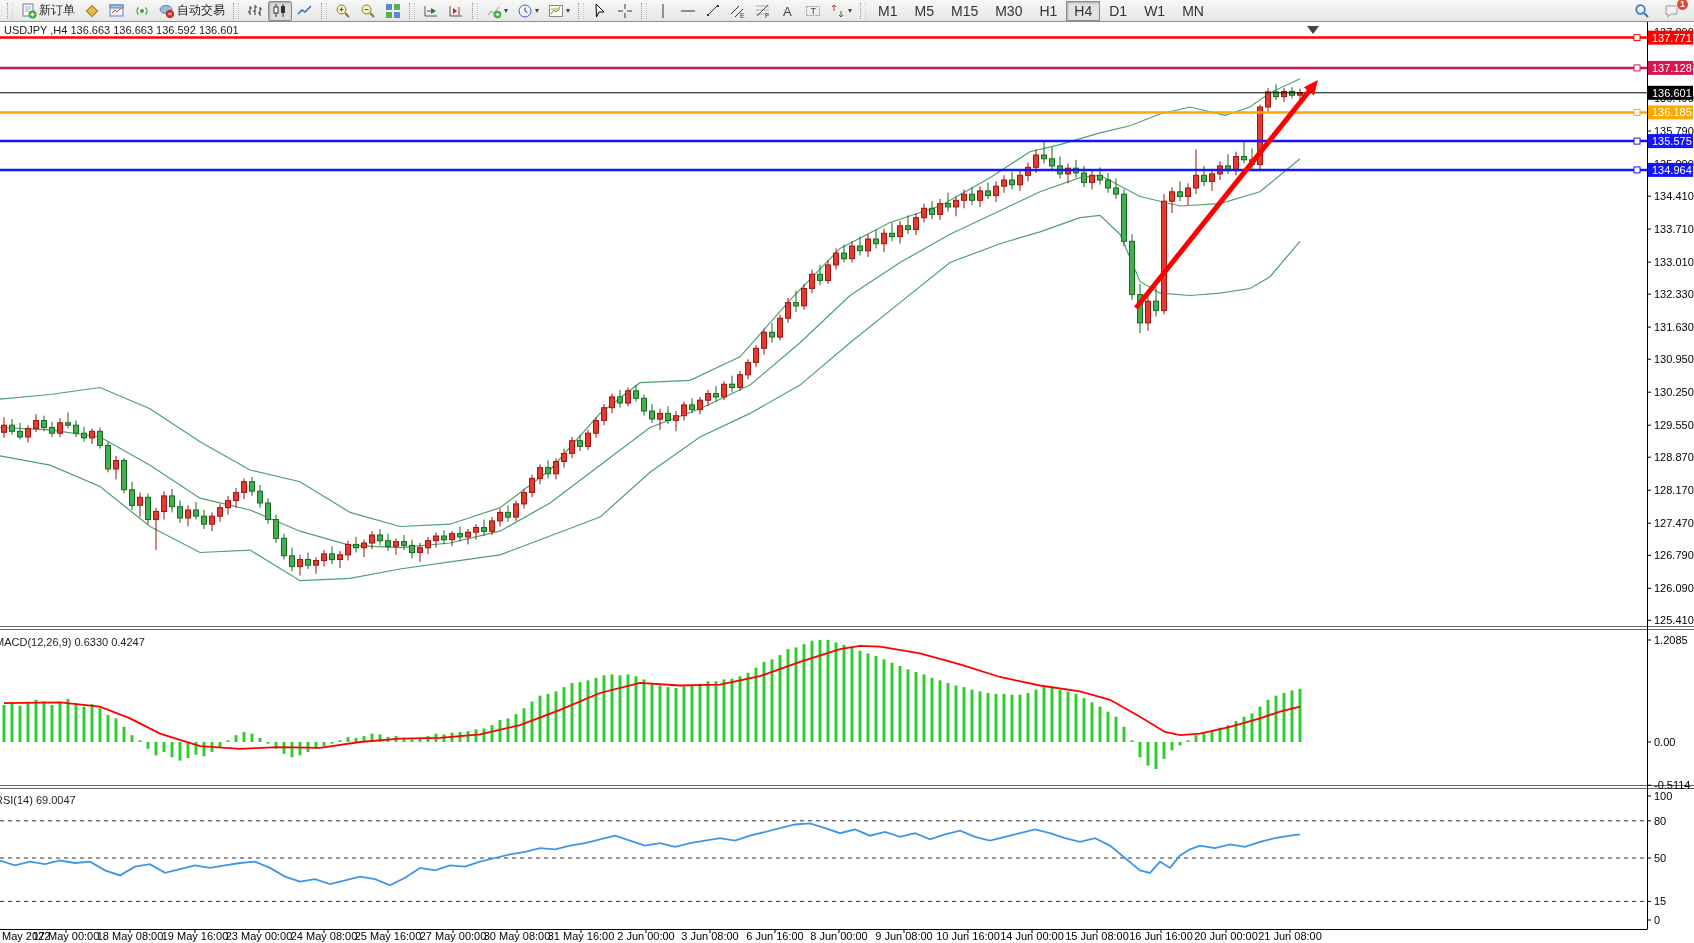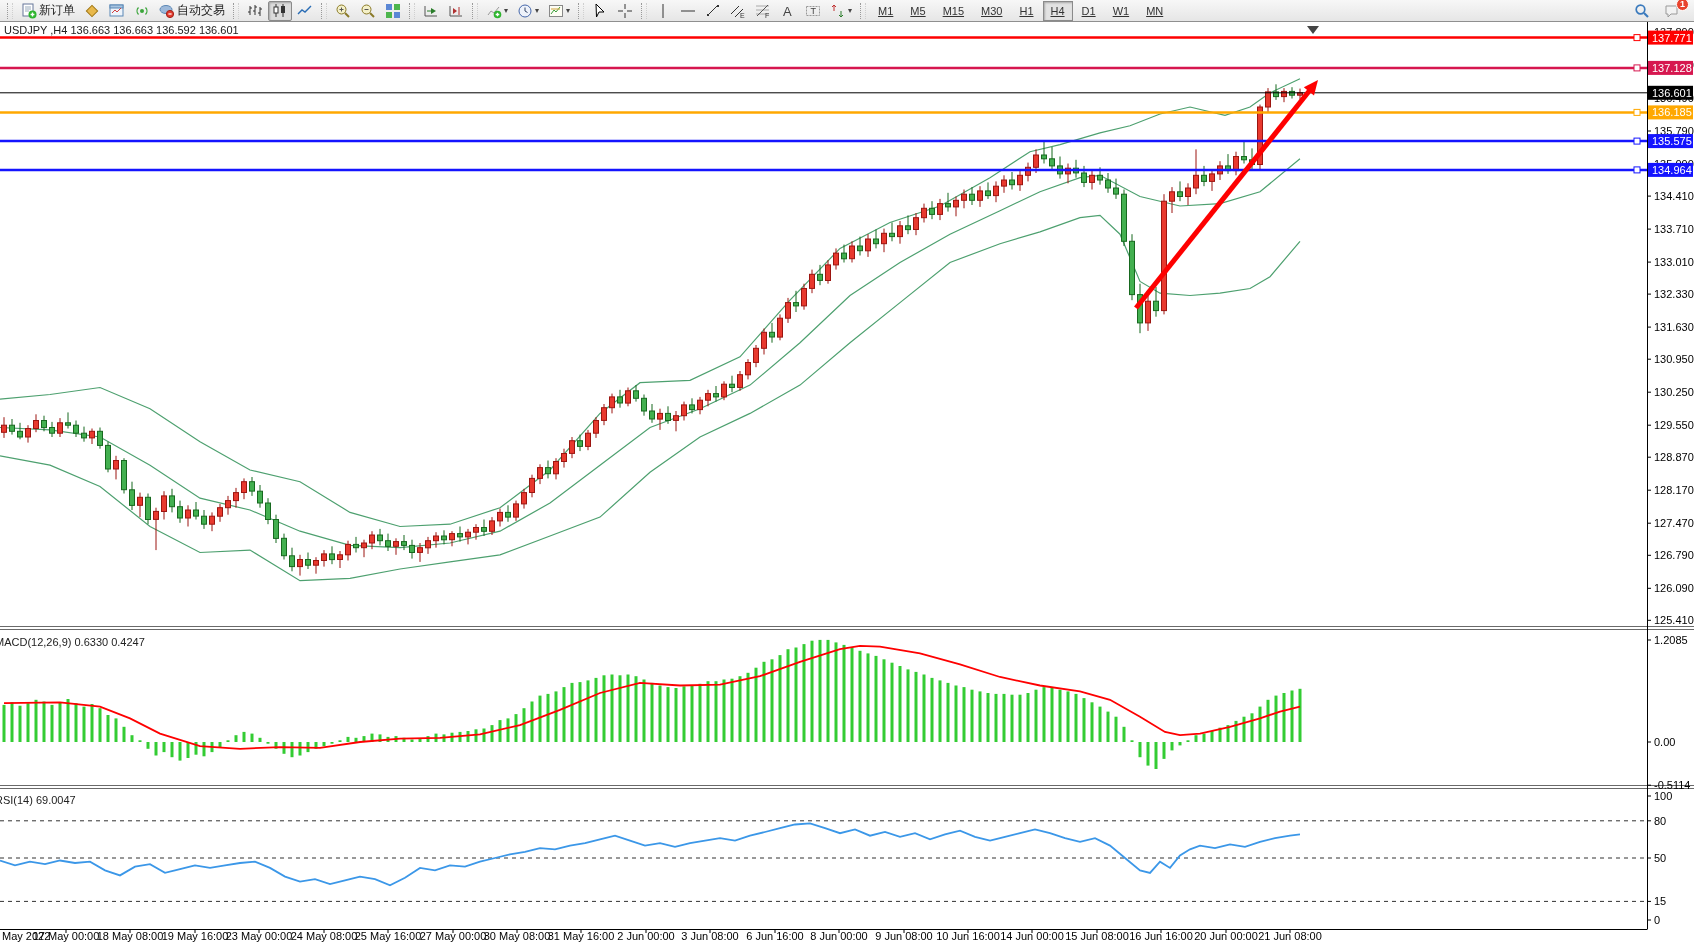--- a/index.html
+++ b/index.html
@@ -15,22 +15,22 @@
   .grip{ width:6px; height:16px; border-left:1px dotted #9a9a9a; border-right:1px dotted #cfcfcf; margin:0 3px; flex:none;}
   .tb-btn{
     height:20px; min-width:22px; padding:1px 3px;
     display:flex; align-items:center; justify-content:center; gap:2px;
     border:1px solid transparent; border-radius:2px;
     font-size:12px; color:#222; cursor:default; flex:none; white-space:nowrap;
   }
   .tb-btn.active{ background:#dcdcdc; border:1px solid #8a8a8a; box-shadow:inset 1px 1px 2px rgba(0,0,0,.25); }
   .tb-btn svg{ width:16px; height:16px; display:block; }
   .caret{ font-size:8px; color:#444; line-height:1; }
-  .tf-btn{ height:20px; padding:2px 7px; font-size:11px; color:#333;
-           border:1px solid transparent; display:flex; align-items:center; flex:none;text-decoration:underline;}
+  .tf-btn{ height:20px; padding:2px 7px; font-size:14px; color:#333;
+           border:1px solid transparent; display:flex; align-items:center; flex:none;}
   .tf-btn.active{ background:#e2e2e2; border:1px solid #8a8a8a; box-shadow:inset 1px 1px 2px rgba(0,0,0,.25);}
   .tb-right{ margin-left:auto; display:flex; align-items:center; gap:6px; padding-right:6px;}
   .chat-wrap{ position:relative; }
   .badge{
     position:absolute; top:-4px; right:-6px;
     background:#e8432d; color:#fff; border-radius:50%;
     width:13px; height:13px; font-size:9px; font-weight:bold;
     display:flex; align-items:center; justify-content:center;
     border:1px solid #fff;
   }

